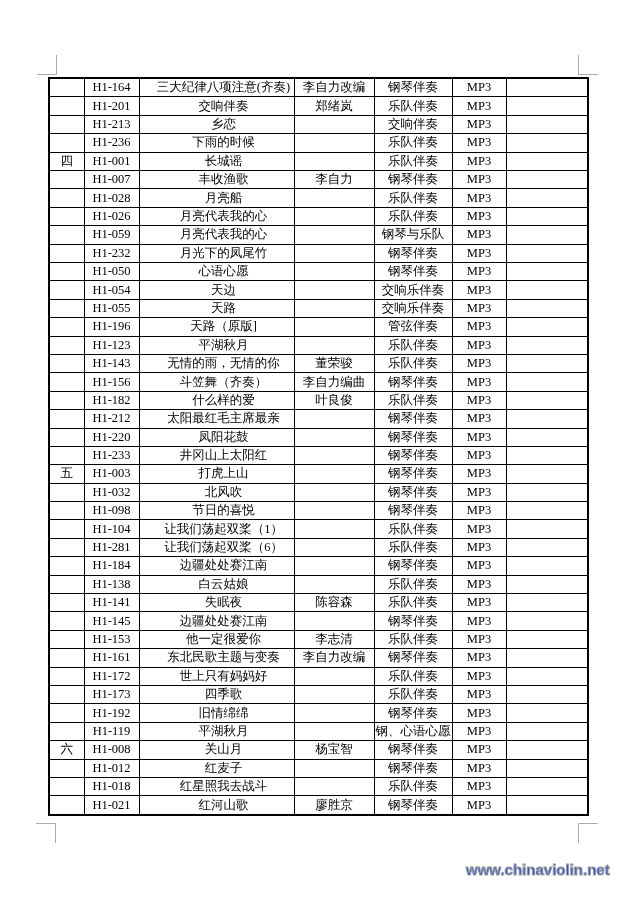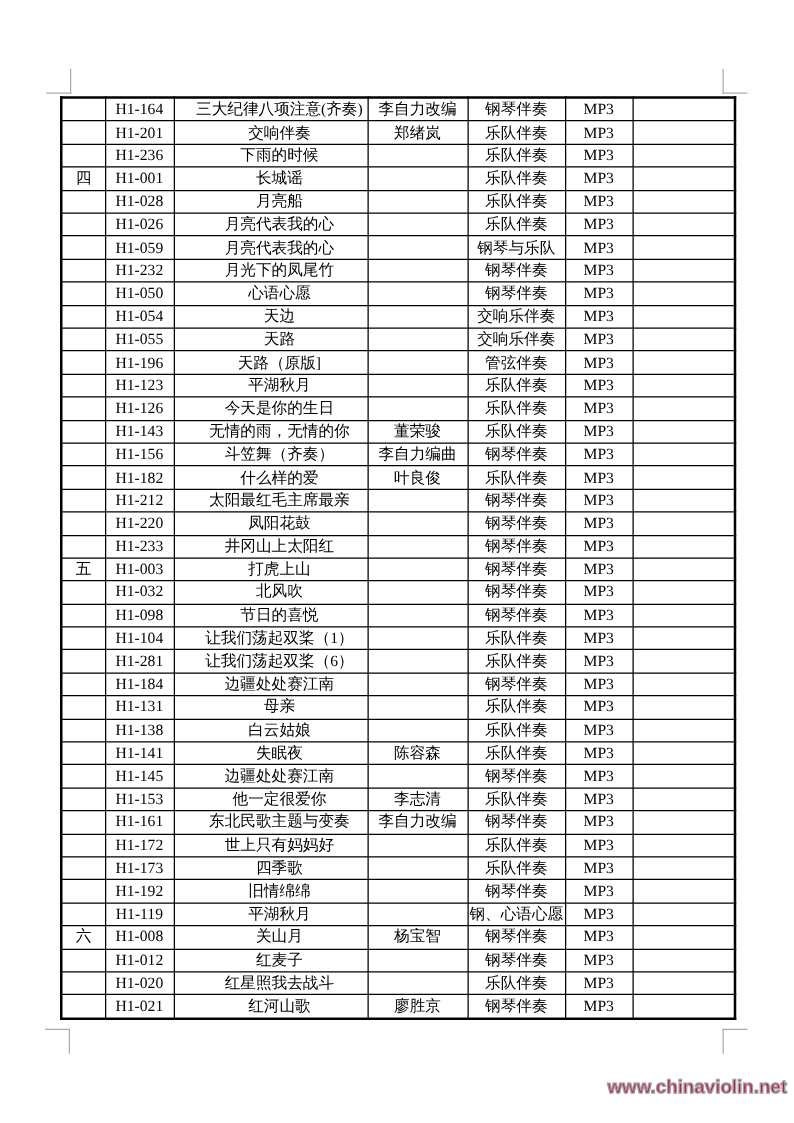--- a/index.html
+++ b/index.html
@@ -39,25 +39,24 @@
   table.repertoire td.c-title { text-align:center; padding-left:16px; padding-right:2px; }
   table.repertoire td.c-notes { }
 
   .watermark {
     position:absolute;
     left:466px; top:861px;
     font-family:"Liberation Sans","DejaVu Sans",sans-serif;
     font-size:15px;
     font-weight:bold;
     letter-spacing:0px;
-    color:#be185d;
+    color:#1d4ed8;
     -webkit-text-stroke:1px #a0a0a0;
     text-shadow:0 0 1px #b5b5b5;
     white-space:nowrap;
-    margin-left:20px;
   }
 </style>
 </head>
 <body>
 
 <div class="page">
   <div class="mark mark-tl"></div>
   <div class="mark mark-tr"></div>
   <div class="mark mark-bl"></div>
   <div class="mark mark-br"></div>
@@ -86,38 +85,56 @@
           <td class="c-section"></td>
           <td class="c-id">H1-201</td>
           <td class="c-title">交响伴奏</td>
           <td class="c-arranger">郑绪岚</td>
           <td class="c-accompaniment">乐队伴奏</td>
           <td class="c-format">MP3</td>
           <td class="c-notes"></td>
         </tr>
         <tr>
           <td class="c-section"></td>
+          <td class="c-id">H1-213</td>
+          <td class="c-title">乡恋</td>
+          <td class="c-arranger"></td>
+          <td class="c-accompaniment">交响伴奏</td>
+          <td class="c-format">MP3</td>
+          <td class="c-notes"></td>
+        </tr>
+        <tr>
+          <td class="c-section"></td>
           <td class="c-id">H1-236</td>
           <td class="c-title">下雨的时候</td>
           <td class="c-arranger"></td>
           <td class="c-accompaniment">乐队伴奏</td>
           <td class="c-format">MP3</td>
           <td class="c-notes"></td>
         </tr>
         <tr>
           <td class="c-section">四</td>
           <td class="c-id">H1-001</td>
           <td class="c-title">长城谣</td>
           <td class="c-arranger"></td>
           <td class="c-accompaniment">乐队伴奏</td>
           <td class="c-format">MP3</td>
           <td class="c-notes"></td>
         </tr>
         <tr>
           <td class="c-section"></td>
+          <td class="c-id">H1-007</td>
+          <td class="c-title">丰收渔歌</td>
+          <td class="c-arranger">李自力</td>
+          <td class="c-accompaniment">钢琴伴奏</td>
+          <td class="c-format">MP3</td>
+          <td class="c-notes"></td>
+        </tr>
+        <tr>
+          <td class="c-section"></td>
           <td class="c-id">H1-028</td>
           <td class="c-title">月亮船</td>
           <td class="c-arranger"></td>
           <td class="c-accompaniment">乐队伴奏</td>
           <td class="c-format">MP3</td>
           <td class="c-notes"></td>
         </tr>
         <tr>
           <td class="c-section"></td>
           <td class="c-id">H1-026</td>
@@ -178,29 +195,20 @@
           <td class="c-title">天路（原版]</td>
           <td class="c-arranger"></td>
           <td class="c-accompaniment">管弦伴奏</td>
           <td class="c-format">MP3</td>
           <td class="c-notes"></td>
         </tr>
         <tr>
           <td class="c-section"></td>
           <td class="c-id">H1-123</td>
           <td class="c-title">平湖秋月</td>
-          <td class="c-arranger"></td>
-          <td class="c-accompaniment">乐队伴奏</td>
-          <td class="c-format">MP3</td>
-          <td class="c-notes"></td>
-        </tr>
-        <tr>
-          <td class="c-section"></td>
-          <td class="c-id">H1-126</td>
-          <td class="c-title">今天是你的生日</td>
           <td class="c-arranger"></td>
           <td class="c-accompaniment">乐队伴奏</td>
           <td class="c-format">MP3</td>
           <td class="c-notes"></td>
         </tr>
         <tr>
           <td class="c-section"></td>
           <td class="c-id">H1-143</td>
           <td class="c-title">无情的雨，无情的你</td>
           <td class="c-arranger">董荣骏</td>
@@ -297,29 +305,20 @@
           <td class="c-accompaniment">乐队伴奏</td>
           <td class="c-format">MP3</td>
           <td class="c-notes"></td>
         </tr>
         <tr>
           <td class="c-section"></td>
           <td class="c-id">H1-184</td>
           <td class="c-title">边疆处处赛江南</td>
           <td class="c-arranger"></td>
           <td class="c-accompaniment">钢琴伴奏</td>
-          <td class="c-format">MP3</td>
-          <td class="c-notes"></td>
-        </tr>
-        <tr>
-          <td class="c-section"></td>
-          <td class="c-id">H1-131</td>
-          <td class="c-title">母亲</td>
-          <td class="c-arranger"></td>
-          <td class="c-accompaniment">乐队伴奏</td>
           <td class="c-format">MP3</td>
           <td class="c-notes"></td>
         </tr>
         <tr>
           <td class="c-section"></td>
           <td class="c-id">H1-138</td>
           <td class="c-title">白云姑娘</td>
           <td class="c-arranger"></td>
           <td class="c-accompaniment">乐队伴奏</td>
           <td class="c-format">MP3</td>
@@ -410,21 +409,21 @@
           <td class="c-section"></td>
           <td class="c-id">H1-012</td>
           <td class="c-title">红麦子</td>
           <td class="c-arranger"></td>
           <td class="c-accompaniment">钢琴伴奏</td>
           <td class="c-format">MP3</td>
           <td class="c-notes"></td>
         </tr>
         <tr>
           <td class="c-section"></td>
-          <td class="c-id">H1-020</td>
+          <td class="c-id">H1-018</td>
           <td class="c-title">红星照我去战斗</td>
           <td class="c-arranger"></td>
           <td class="c-accompaniment">乐队伴奏</td>
           <td class="c-format">MP3</td>
           <td class="c-notes"></td>
         </tr>
         <tr>
           <td class="c-section"></td>
           <td class="c-id">H1-021</td>
           <td class="c-title">红河山歌</td>

